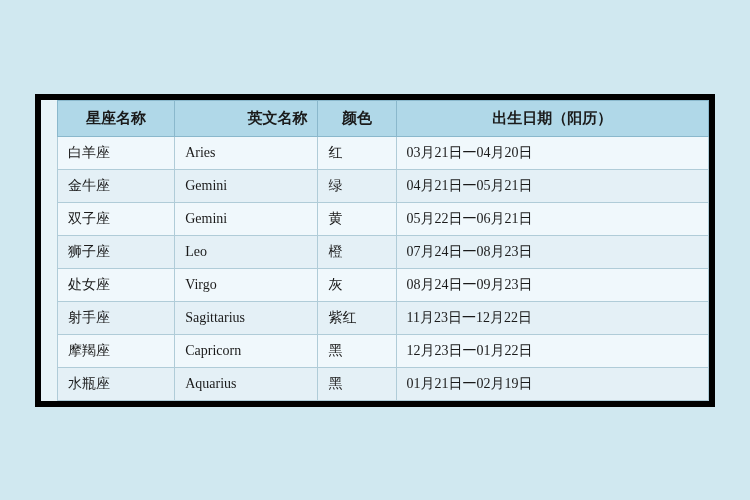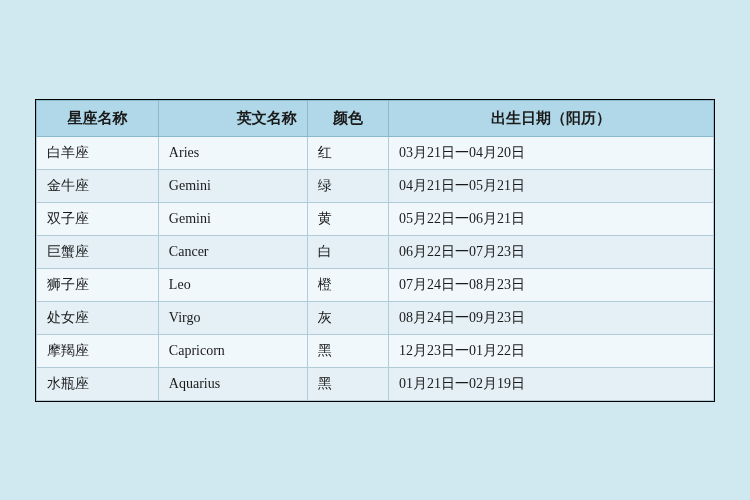--- a/index.html
+++ b/index.html
@@ -13,22 +13,23 @@
       height: 500px;
       background-color: #d0e8f0;
       display: flex;
       align-items: center;
       justify-content: center;
       font-family: "SimSun", "宋体", serif;
     }
 
     .table-container {
       background-color: #e8f4f8;
-      border: 1px solid #000000;
+      border: 6px solid #000000;
       width: 680px;
+      padding-left: 16px;
     }
 
     table {
       width: 100%;
       border-collapse: collapse;
     }
 
     thead tr {
       background-color: #b0d8e8;
     }
@@ -86,36 +87,36 @@
           <td>绿</td>
           <td>04月21日一05月21日</td>
         </tr>
         <tr>
           <td>双子座</td>
           <td>Gemini</td>
           <td>黄</td>
           <td>05月22日一06月21日</td>
         </tr>
         <tr>
-          <td>巨蟹座</td>
-          <td>Cancer</td>
-          <td>白</td>
-          <td>06月22日一07月23日</td>
-        </tr>
-        <tr>
           <td>狮子座</td>
           <td>Leo</td>
           <td>橙</td>
           <td>07月24日一08月23日</td>
         </tr>
         <tr>
           <td>处女座</td>
           <td>Virgo</td>
           <td>灰</td>
           <td>08月24日一09月23日</td>
+        </tr>
+        <tr>
+          <td>射手座</td>
+          <td>Sagittarius</td>
+          <td>紫红</td>
+          <td>11月23日一12月22日</td>
         </tr>
         <tr>
           <td>摩羯座</td>
           <td>Capricorn</td>
           <td>黑</td>
           <td>12月23日一01月22日</td>
         </tr>
         <tr>
           <td>水瓶座</td>
           <td>Aquarius</td>

